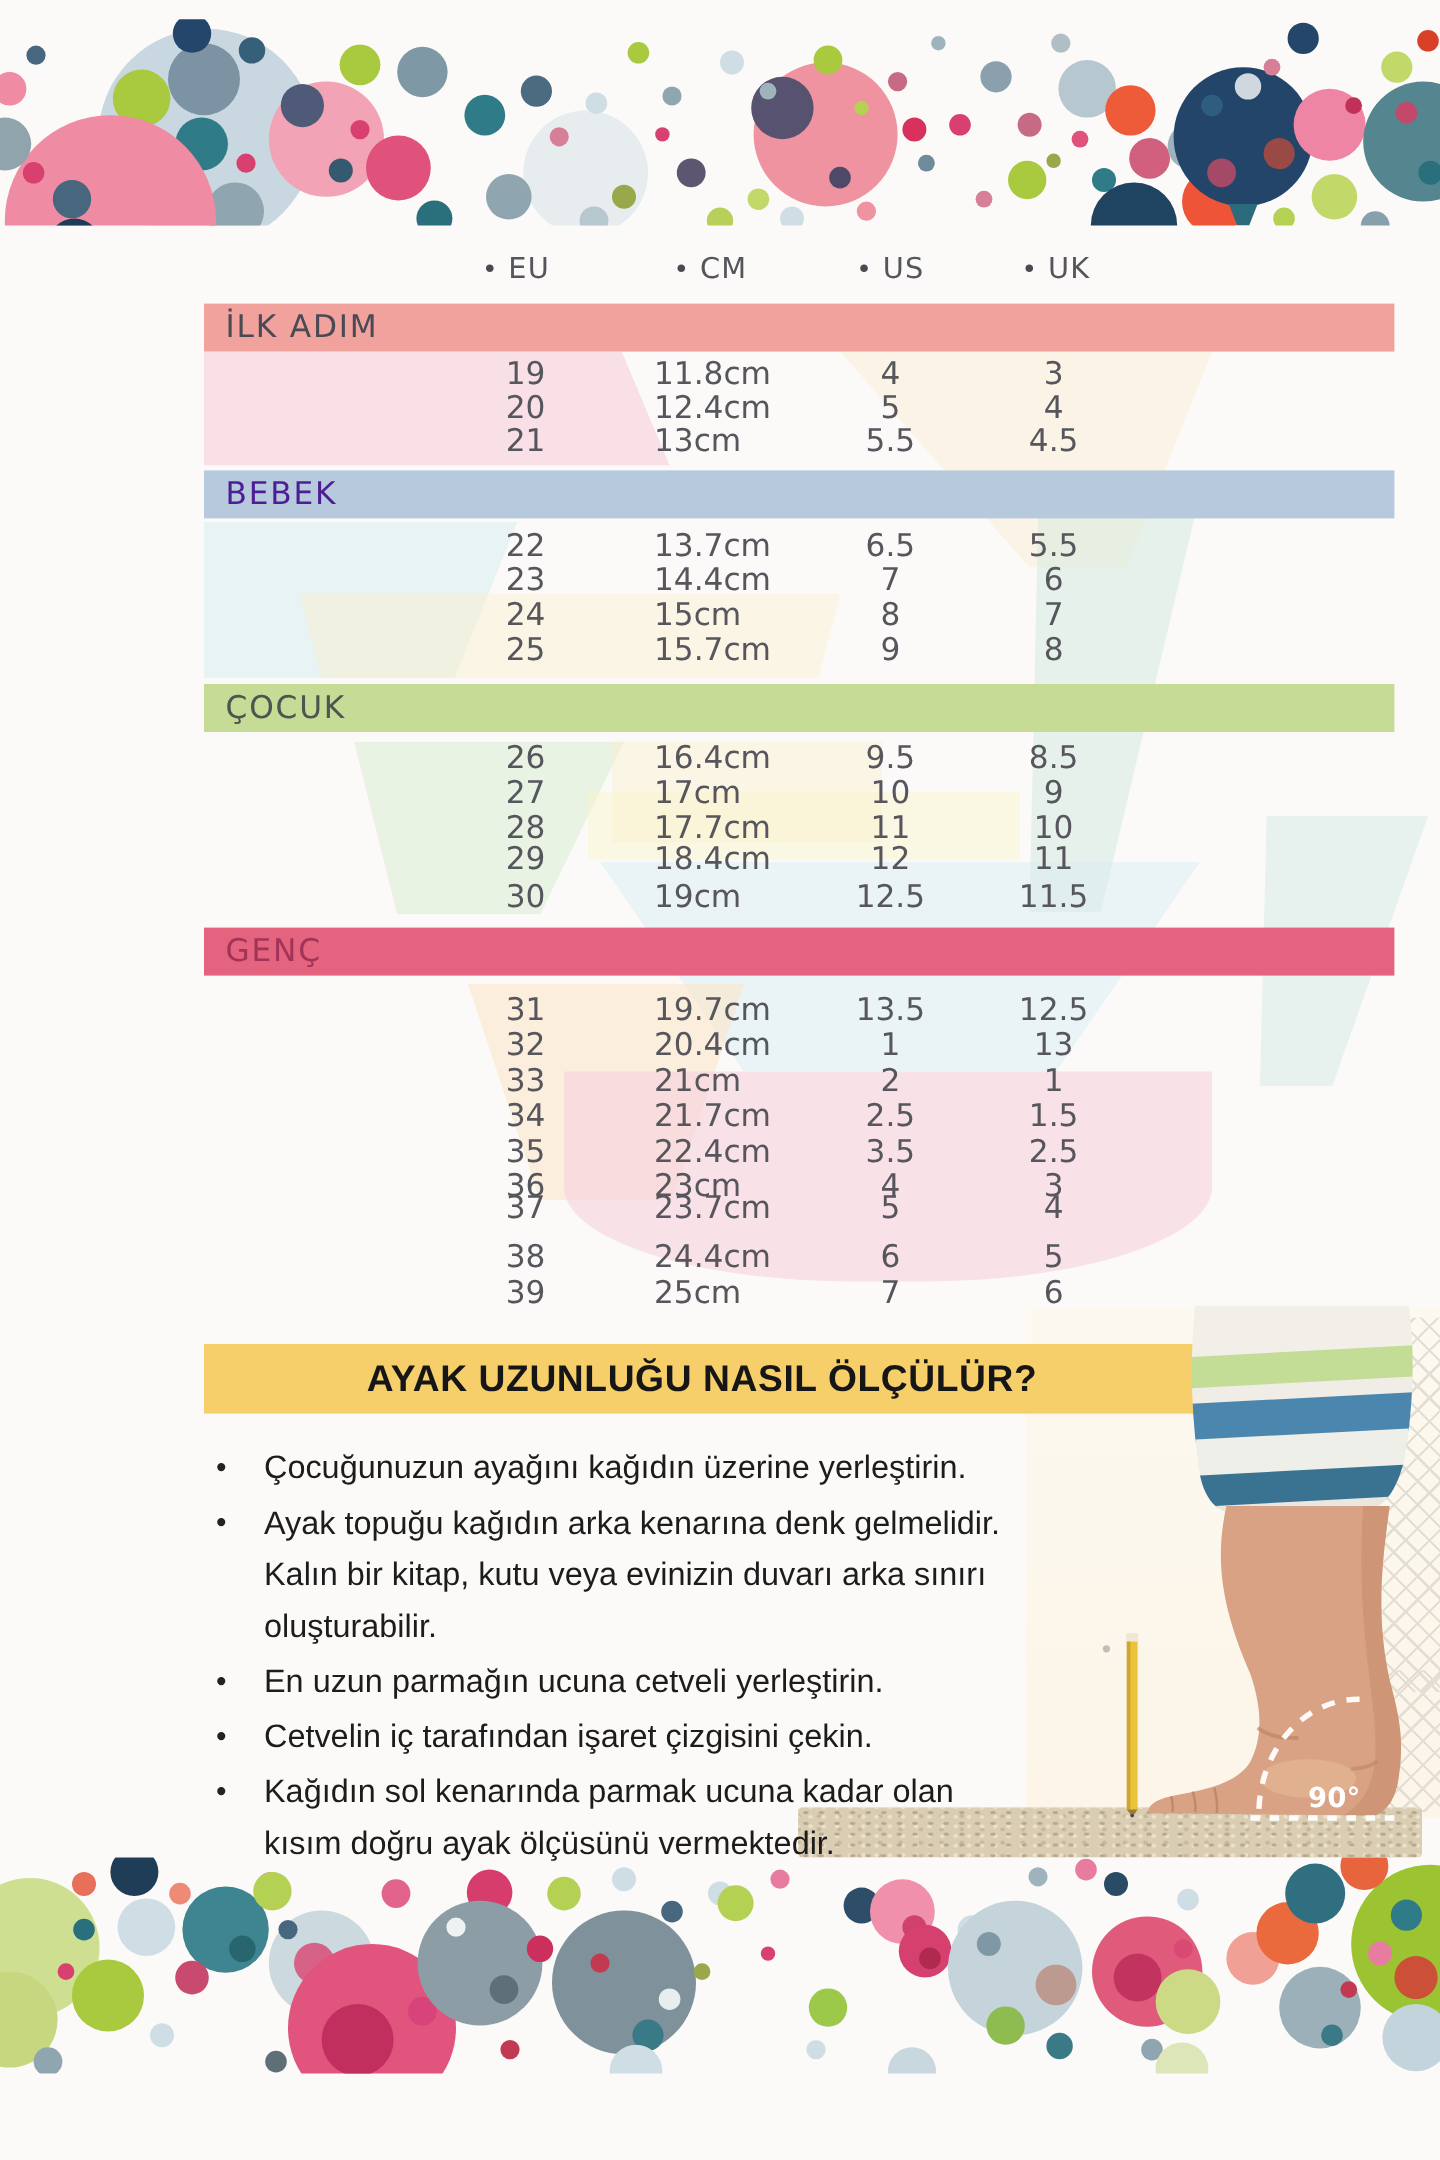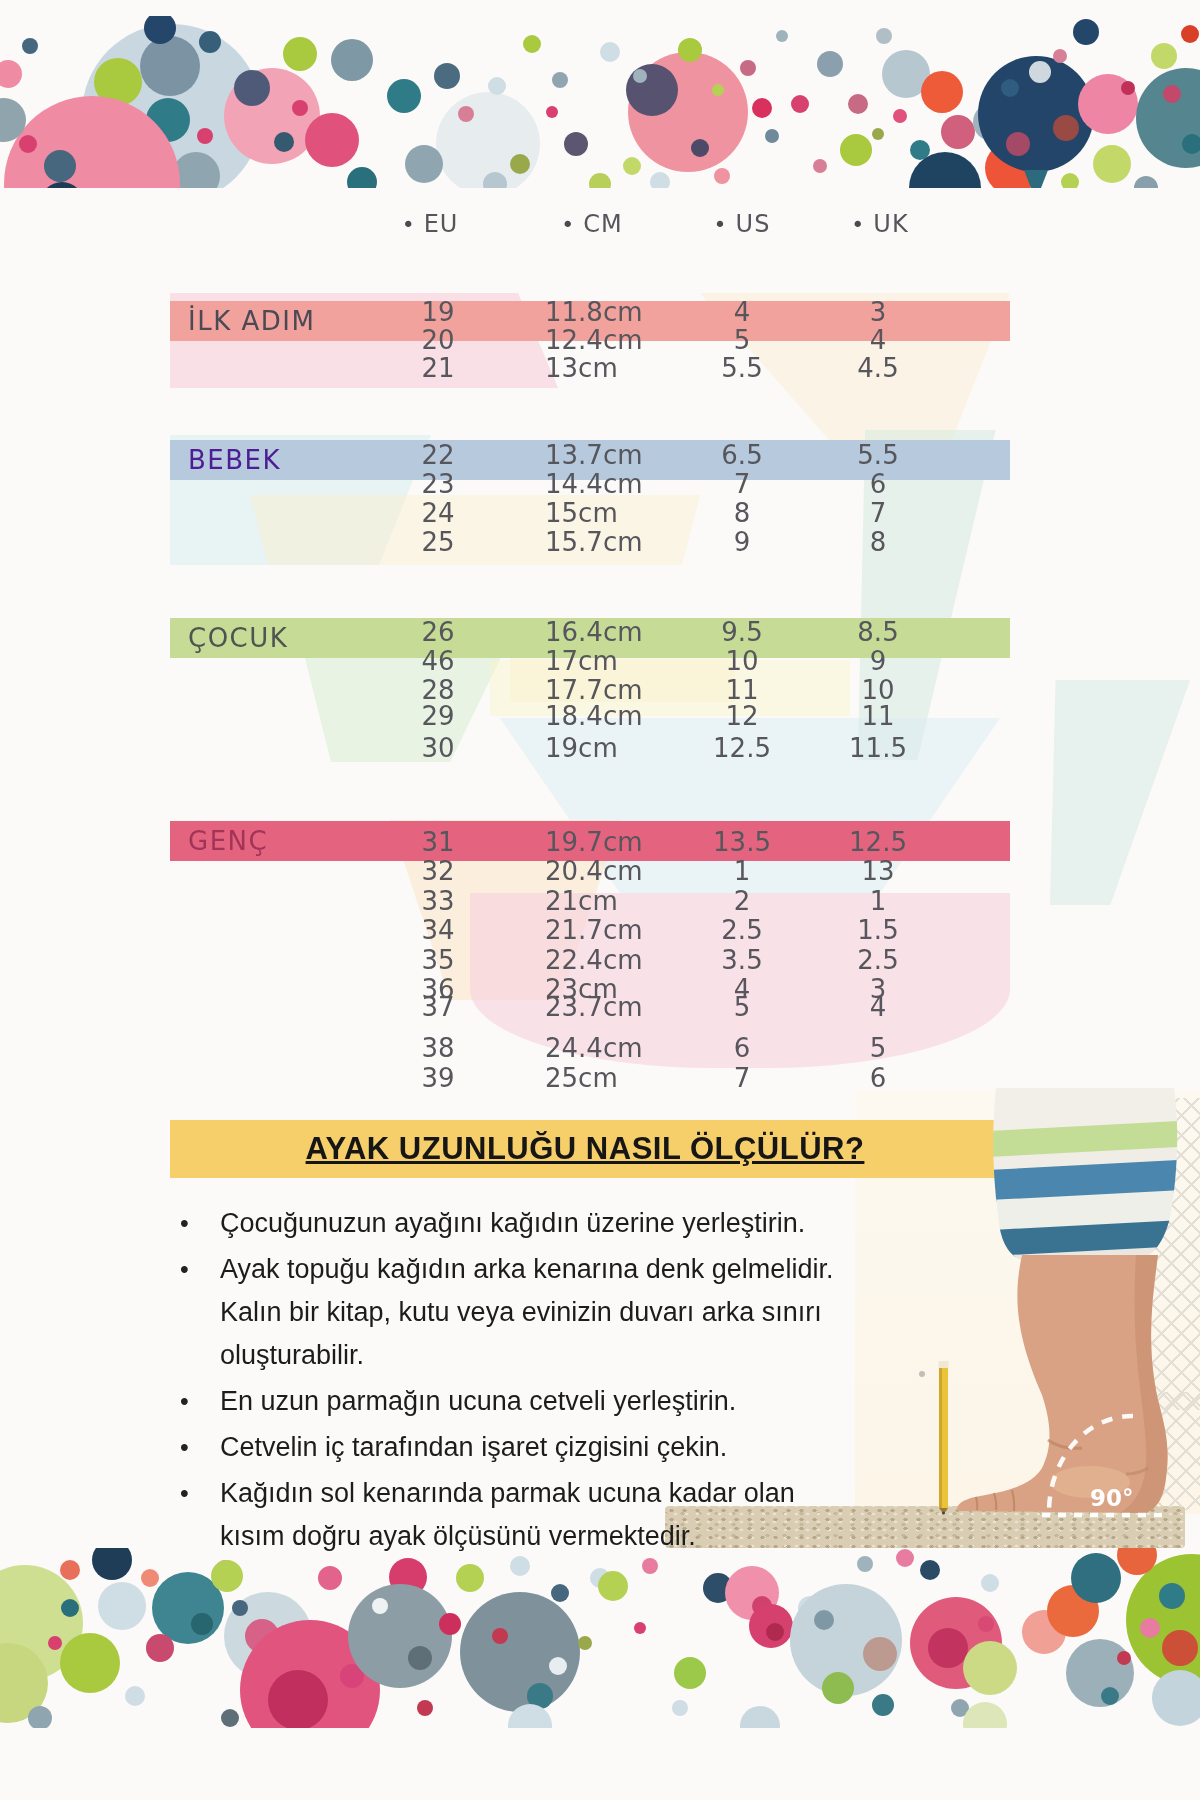--- a/index.html
+++ b/index.html
@@ -9,33 +9,33 @@
   .band{position:absolute;left:0;width:1200px;z-index:5;}
   #band-top{top:16px;height:172px;}
   #band-bottom{top:1548px;height:180px;}
   
   .wm{position:absolute;z-index:0;}
   
   #table-layer{position:absolute;inset:0;z-index:3;}
   .col-head{position:absolute;top:210px;transform:translateX(-50%);font-size:24px;
             color:#55555c;letter-spacing:1px;white-space:nowrap;}
   .col-head::before{content:"\2022";margin-right:8px;font-size:22px;color:#4a4a52;}
-  .sec-bar{position:absolute;left:170px;width:840px;height:40px;display:flex;align-items:center;
-           padding-left:18px;box-sizing:border-box;font-size:26px;letter-spacing:1.5px;margin-top:48px;}
+  .sec-bar{position:absolute;left:170px;width:992px;height:40px;display:flex;align-items:center;
+           padding-left:18px;box-sizing:border-box;font-size:26px;letter-spacing:1.5px;}
   .cell{position:absolute;font-size:26px;color:#56565c;white-space:nowrap;line-height:29px;}
   .c-eu{left:438px;transform:translateX(-50%);}
   .c-cm{left:545px;}
   .c-us{left:742px;transform:translateX(-50%);}
   .c-uk{left:878px;transform:translateX(-50%);}
   .t-row{position:absolute;left:0;width:1200px;height:29px;}
   
   .title-bar{position:absolute;left:170px;top:1120px;width:830px;height:58px;z-index:3;
              display:flex;align-items:center;justify-content:center;
              font-family:"Liberation Sans",sans-serif;font-weight:bold;font-size:31px;
-             color:#161616;letter-spacing:.5px;text-decoration:underline;}
+             color:#161616;letter-spacing:.5px;}
   .bullets{position:absolute;left:180px;top:1202px;width:662px;z-index:3;
            font-family:"Liberation Sans",sans-serif;font-size:27px;color:#1c1c1c;}
   .bullet{display:flex;margin-bottom:3px;line-height:43px;}
   .bullet::before{content:"\2022";flex:0 0 40px;font-size:25px;color:#222;}
   .bullet span{flex:1;}
   
   .photo-bg{position:absolute;left:855px;top:1090px;width:345px;height:424px;z-index:1;
             background:linear-gradient(#fdf9f0,#fcf5e8);}
   .lattice{position:absolute;z-index:1;
            background-image:repeating-linear-gradient(45deg,#e3dfd4 0 2px,transparent 2px 14px),
@@ -209,21 +209,21 @@
         <span class="cell c-uk">8</span>
       </div>
       <div class="sec-bar" style="top: 570px; background: rgb(198, 219, 149); color: rgb(78, 84, 80);">ÇOCUK</div>
       <div class="t-row" style="top: 617.5px;">
         <span class="cell c-eu">26</span>
         <span class="cell c-cm">16.4cm</span>
         <span class="cell c-us">9.5</span>
         <span class="cell c-uk">8.5</span>
       </div>
       <div class="t-row" style="top: 646.5px;">
-        <span class="cell c-eu">46</span>
+        <span class="cell c-eu">27</span>
         <span class="cell c-cm">17cm</span>
         <span class="cell c-us">10</span>
         <span class="cell c-uk">9</span>
       </div>
       <div class="t-row" style="top: 675.5px;">
         <span class="cell c-eu">28</span>
         <span class="cell c-cm">17.7cm</span>
         <span class="cell c-us">11</span>
         <span class="cell c-uk">10</span>
       </div>

